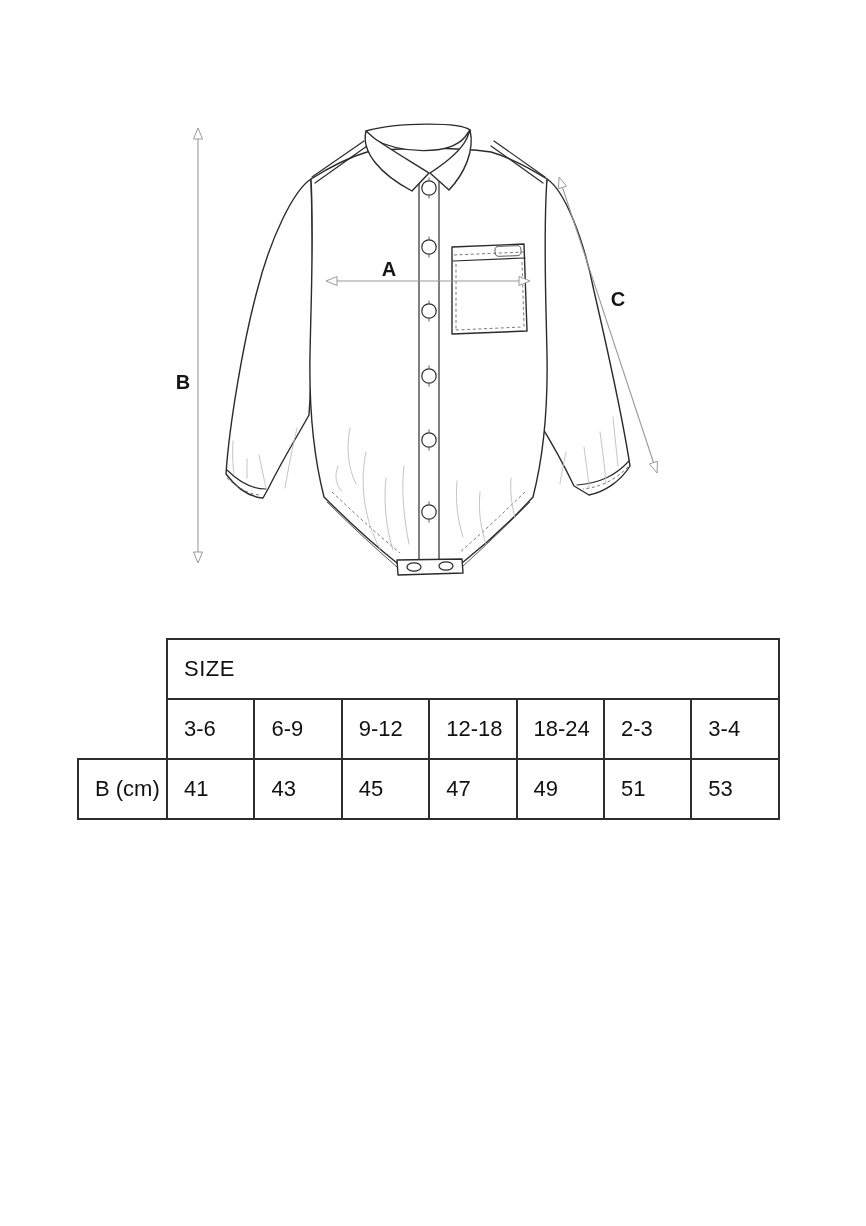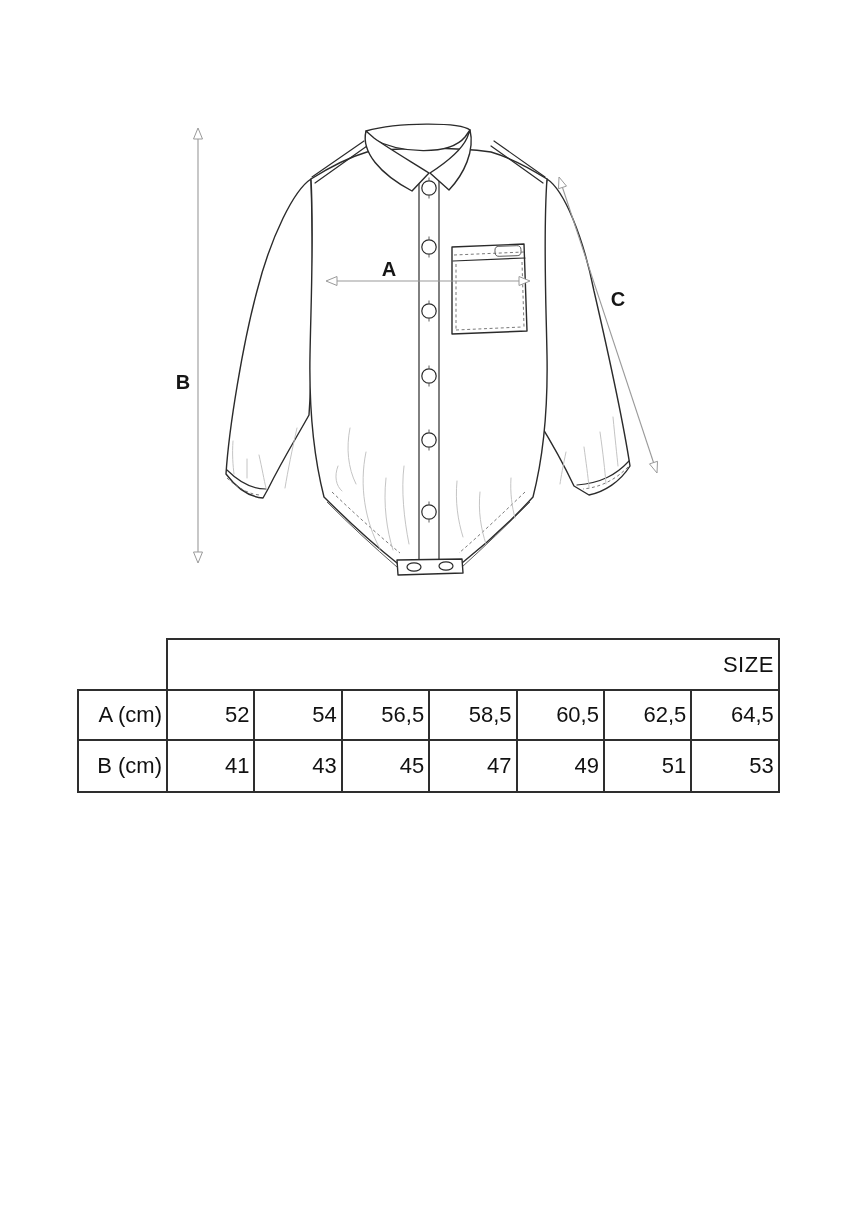--- a/index.html
+++ b/index.html
@@ -20,23 +20,23 @@
   .g-fold{fill:none;stroke:#bdbdbd;stroke-width:0.9;stroke-linecap:round;}
   .g-arrow{fill:none;stroke:#9a9a9a;stroke-width:1.1;}
   .g-head{fill:#ffffff;stroke:#9a9a9a;stroke-width:1;}
   .g-lbl{fill:#161616;font-family:"Liberation Sans",sans-serif;font-size:20px;font-weight:600;}
 
   
   .size-table-wrap{position:absolute;left:77px;top:638px;}
   table.size{border-collapse:collapse;table-layout:fixed;width:701px;}
   table.size td{
     border:2px solid #2e2e2e;
-    text-align:right;vertical-align:middle;
+    text-align:left;vertical-align:middle;
     font-size:22px;color:#111111;
-    padding:4px;overflow:hidden;white-space:nowrap;
+    padding:16px;overflow:hidden;white-space:nowrap;
   }
   table.size td.ghost{border:none;background:transparent;}
   table.size td.title{letter-spacing:0.5px;}
 </style>
 </head>
 <body>
 
 <div class="page">
 
   <svg class="sketch" width="866" height="620" viewBox="0 0 866 620">
@@ -198,28 +198,28 @@
           <col style="width:87.4px">
           <col style="width:87.4px">
         <col style="width:87.4px">
       </colgroup>
       <tbody>
         <tr style="height:51px">
           <td class="ghost"></td>
           <td class="title" colspan="7">SIZE</td>
         </tr>
         <tr style="height:50px">
-          <td>A (cm)</td>
-          <td>52</td>
-          <td>54</td>
-          <td>56,5</td>
-          <td>58,5</td>
-          <td>60,5</td>
-          <td>62,5</td>
-          <td>64,5</td>
+          <td class="ghost"></td>
+          <td>3-6</td>
+          <td>6-9</td>
+          <td>9-12</td>
+          <td>12-18</td>
+          <td>18-24</td>
+          <td>2-3</td>
+          <td>3-4</td>
         </tr>
         <tr style="height:52px">
           <td>B (cm)</td>
           <td>41</td>
           <td>43</td>
           <td>45</td>
           <td>47</td>
           <td>49</td>
           <td>51</td>
           <td>53</td>

